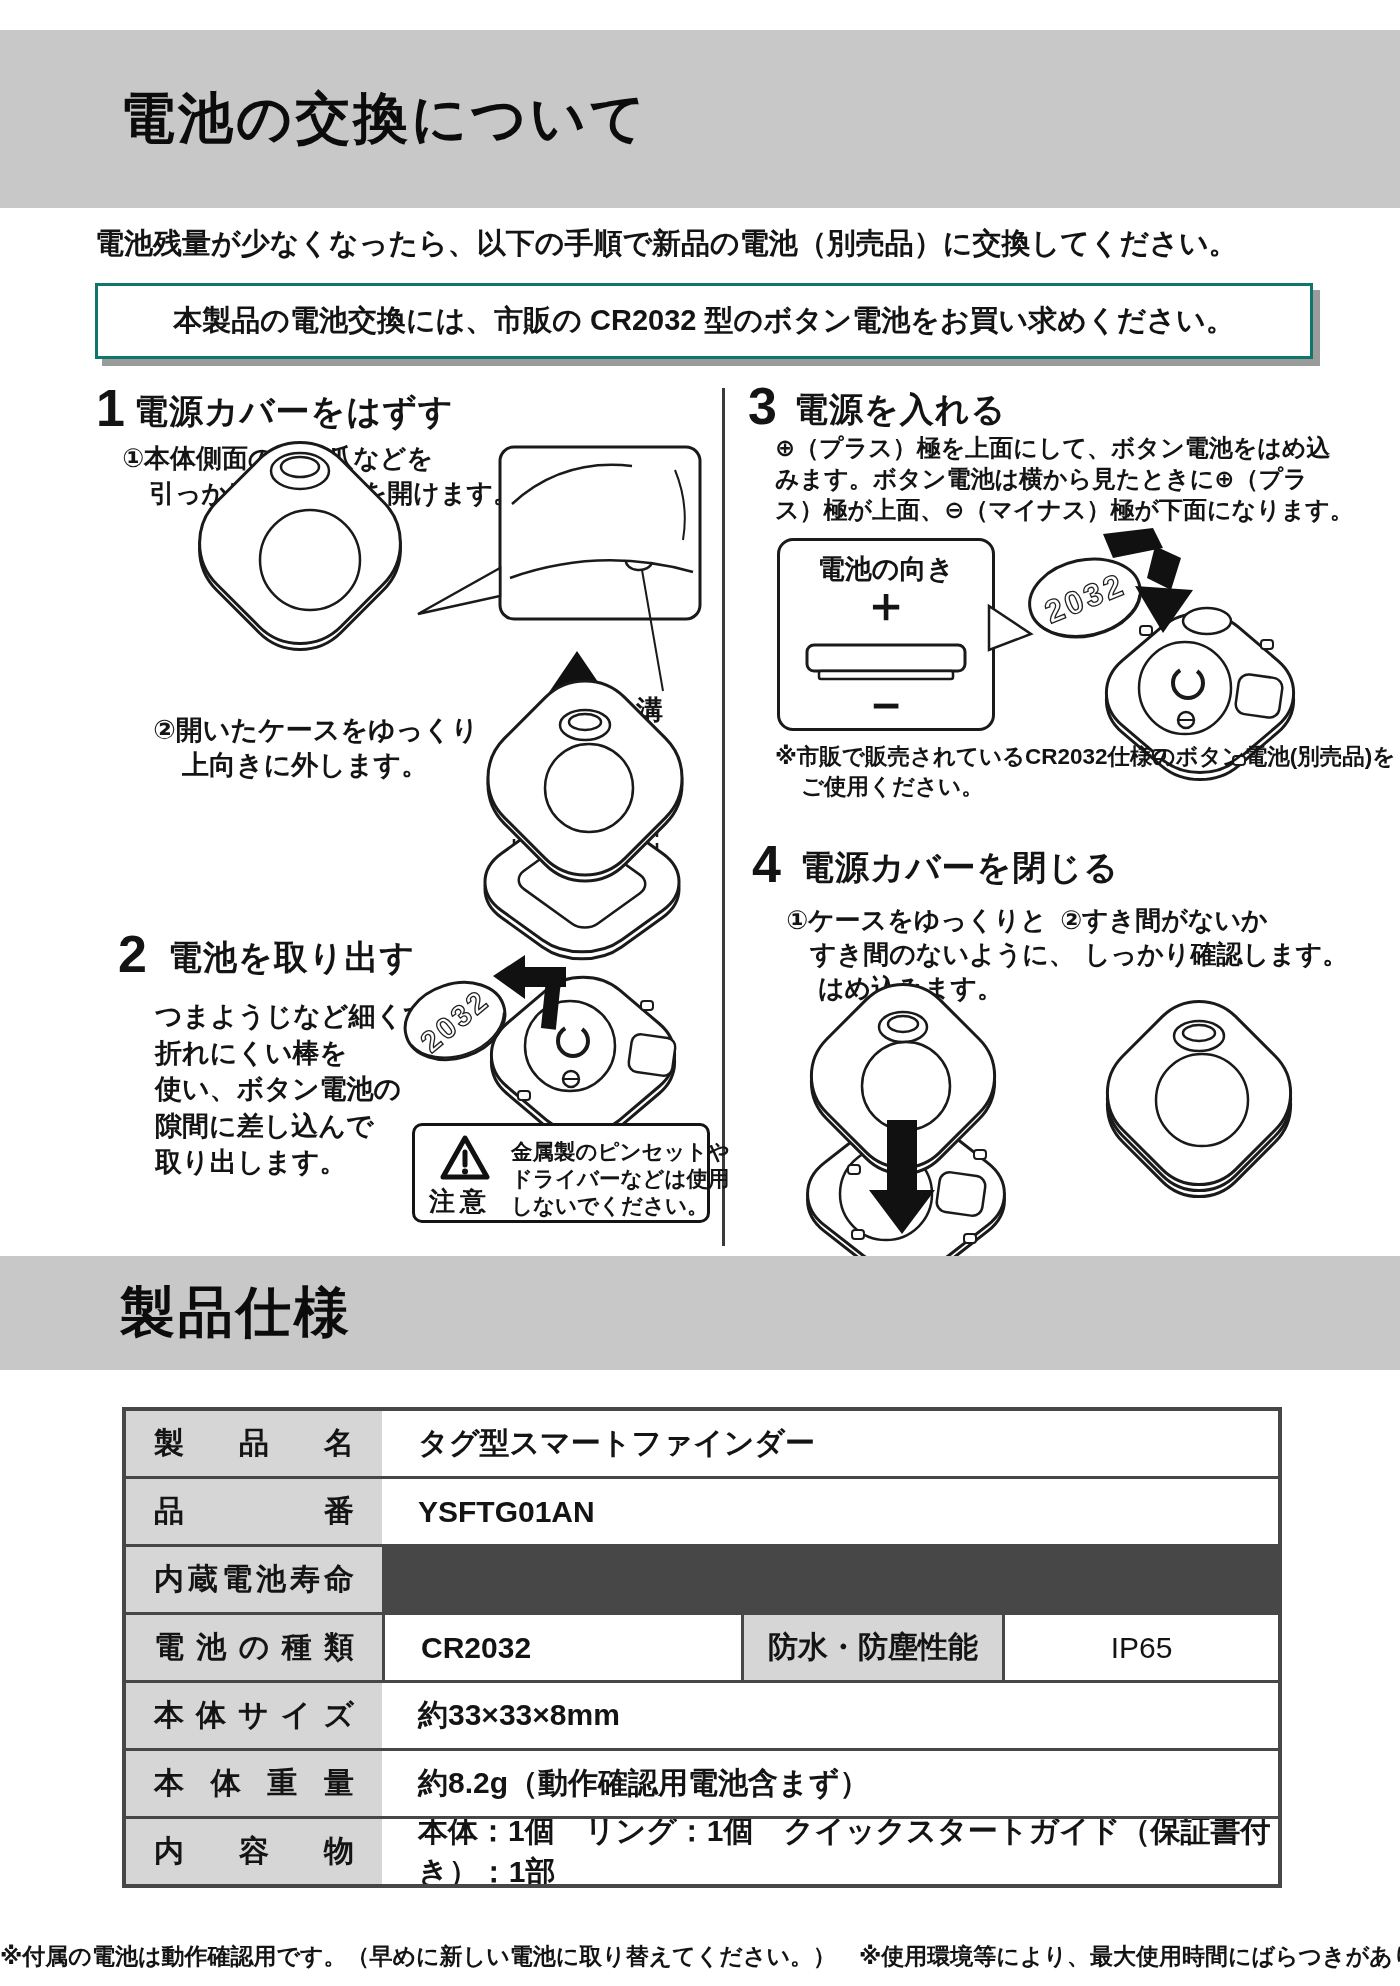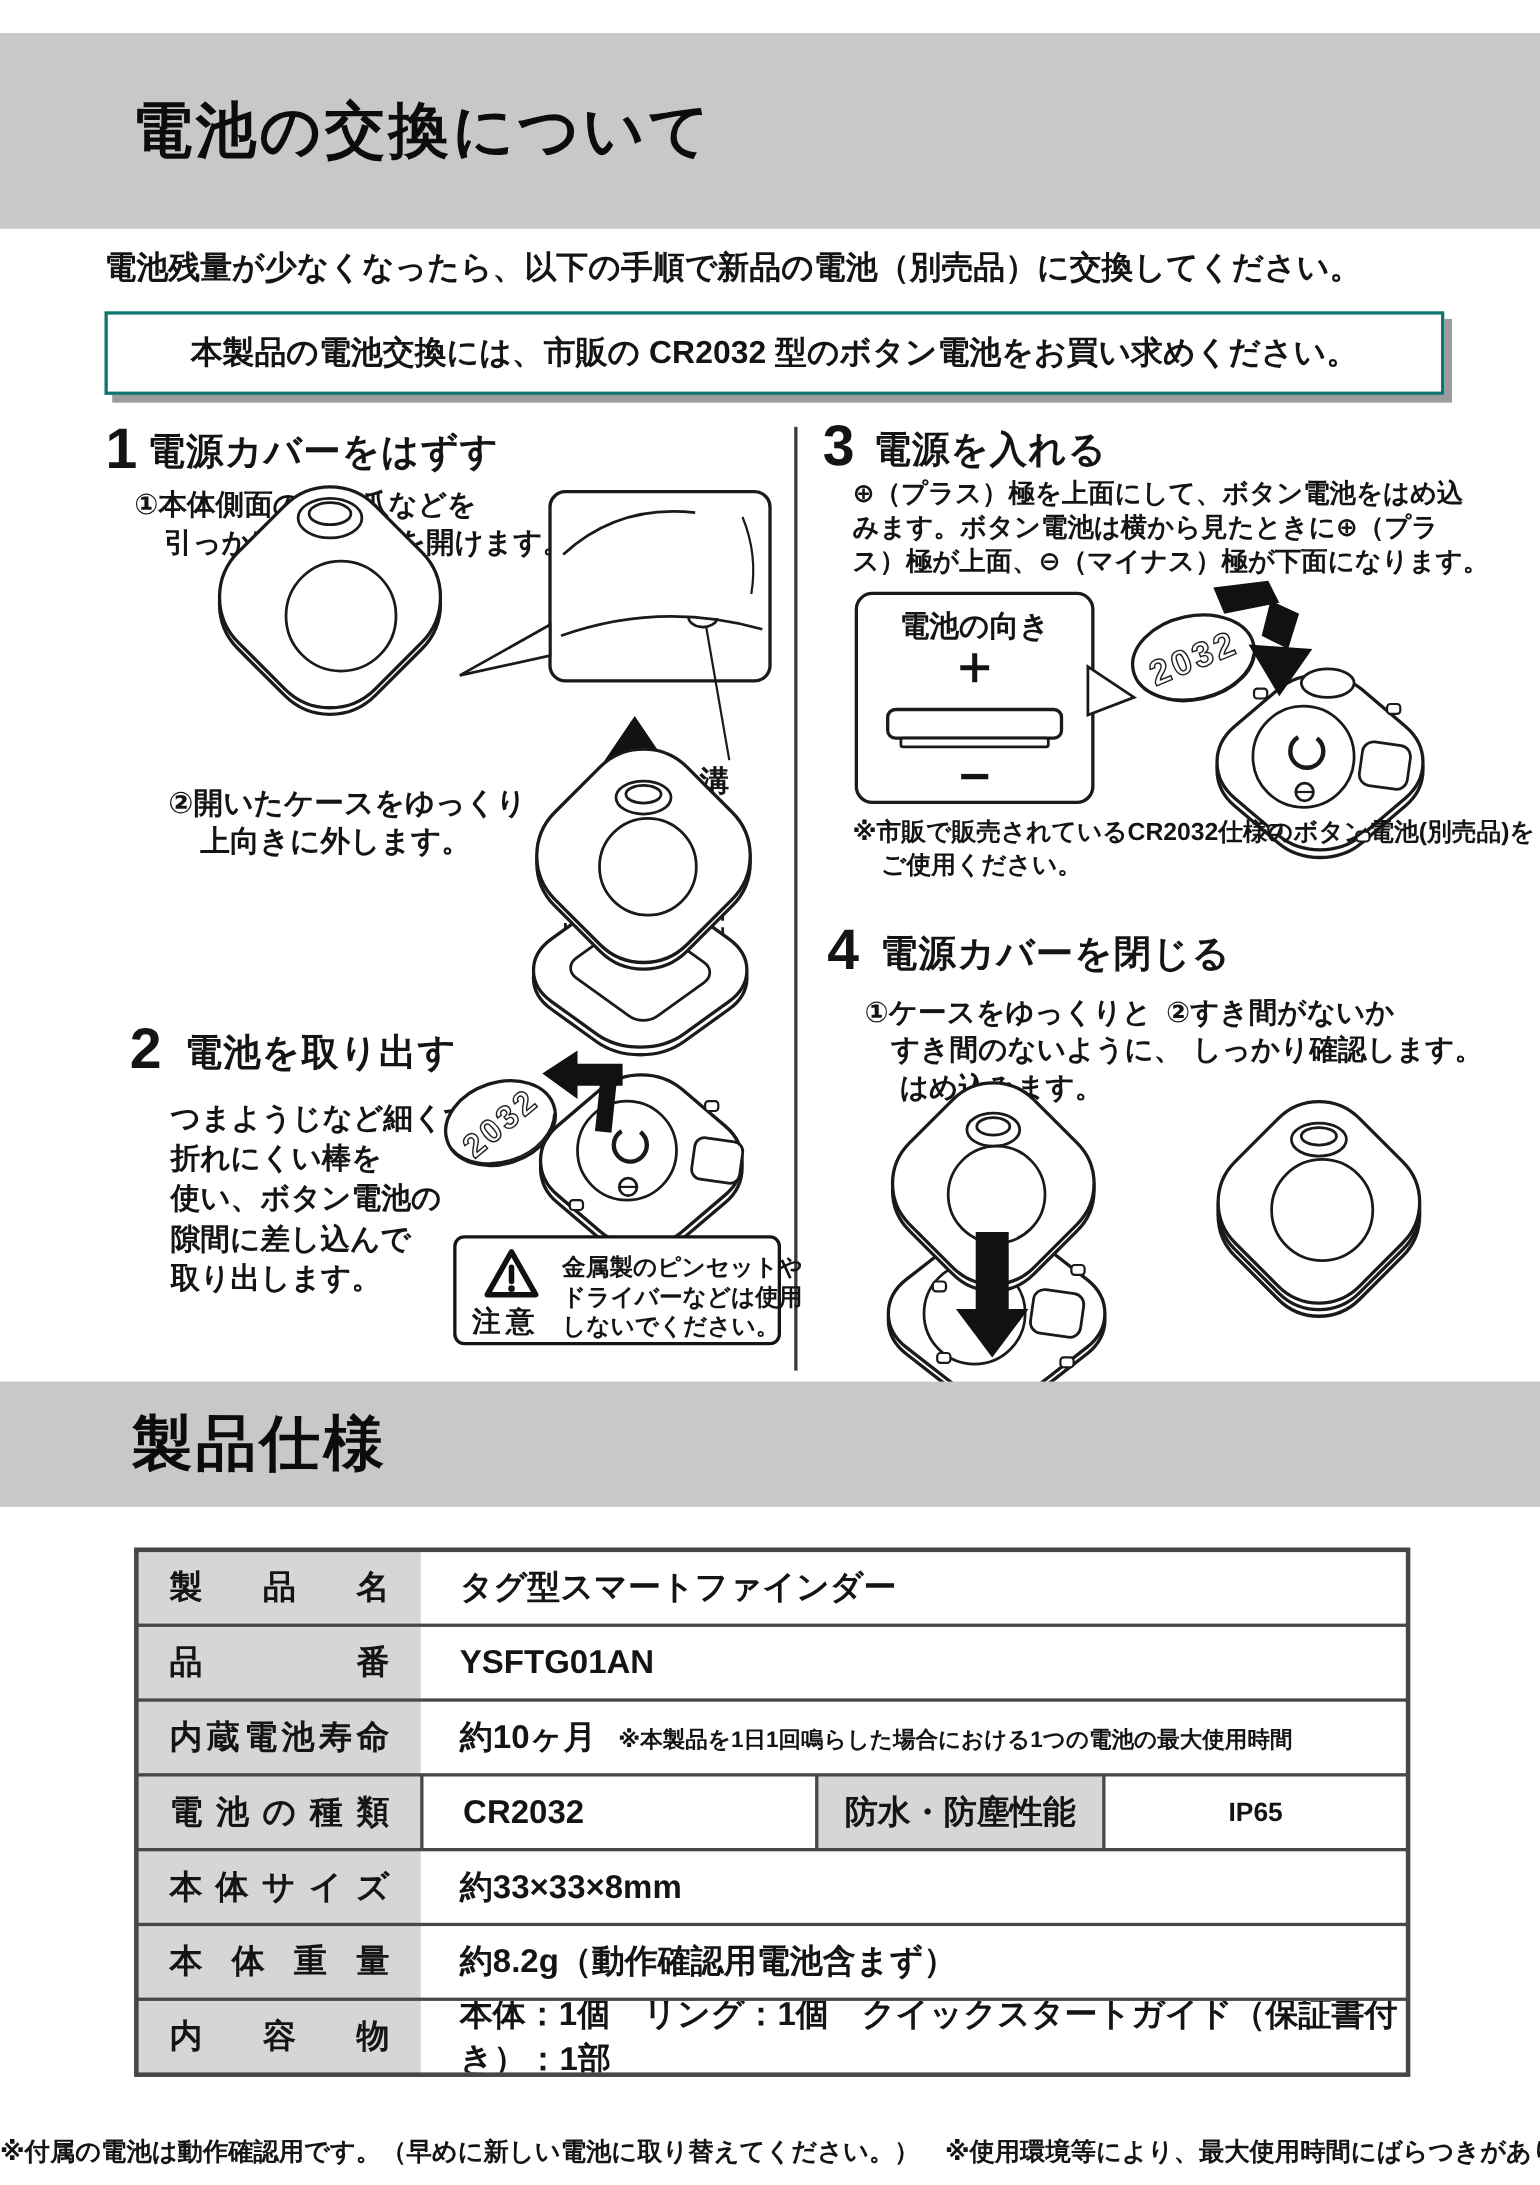--- a/index.html
+++ b/index.html
@@ -272,34 +272,30 @@
     <div class="spec-row">
       <div class="cell cell-label">
           <div>品番</div>
         </div>
       <div class="cell cell-value">YSFTG01AN</div>
     </div>
     <div class="spec-row">
       <div class="cell cell-label">
           <div>内蔵電池寿命</div>
         </div>
-      <div class="cell cell-value" style="padding-left:36px;">
-        <span>約10ヶ月</span>
-        <span class="cell-note">※本製品を1日1回鳴らした場合における1つの電池の最大使用時間</span>
-      </div>
     </div>
     <div class="spec-row">
       <div class="cell cell-label">
           <div>電池の種類</div>
         </div>
       <div class="cell cell-value sub" style="width:320px;flex:none;">CR2032</div>
       <div class="cell cell-label sub" style="width:258px;">
           <div style="text-align:center;text-align-last:center;padding:0 8px;">防水・防塵性能</div>
         </div>
-      <div class="cell sub" style="flex:1;justify-content:center;font-size:24px;font-weight:700;">IP65</div>
+      <div class="cell sub" style="flex:1;justify-content:center;font-size:30px;font-weight:400;">IP65</div>
     </div>
     <div class="spec-row">
       <div class="cell cell-label">
           <div>本体サイズ</div>
         </div>
       <div class="cell cell-value">約33×33×8mm</div>
     </div>
     <div class="spec-row">
       <div class="cell cell-label">
           <div>本体重量</div>

